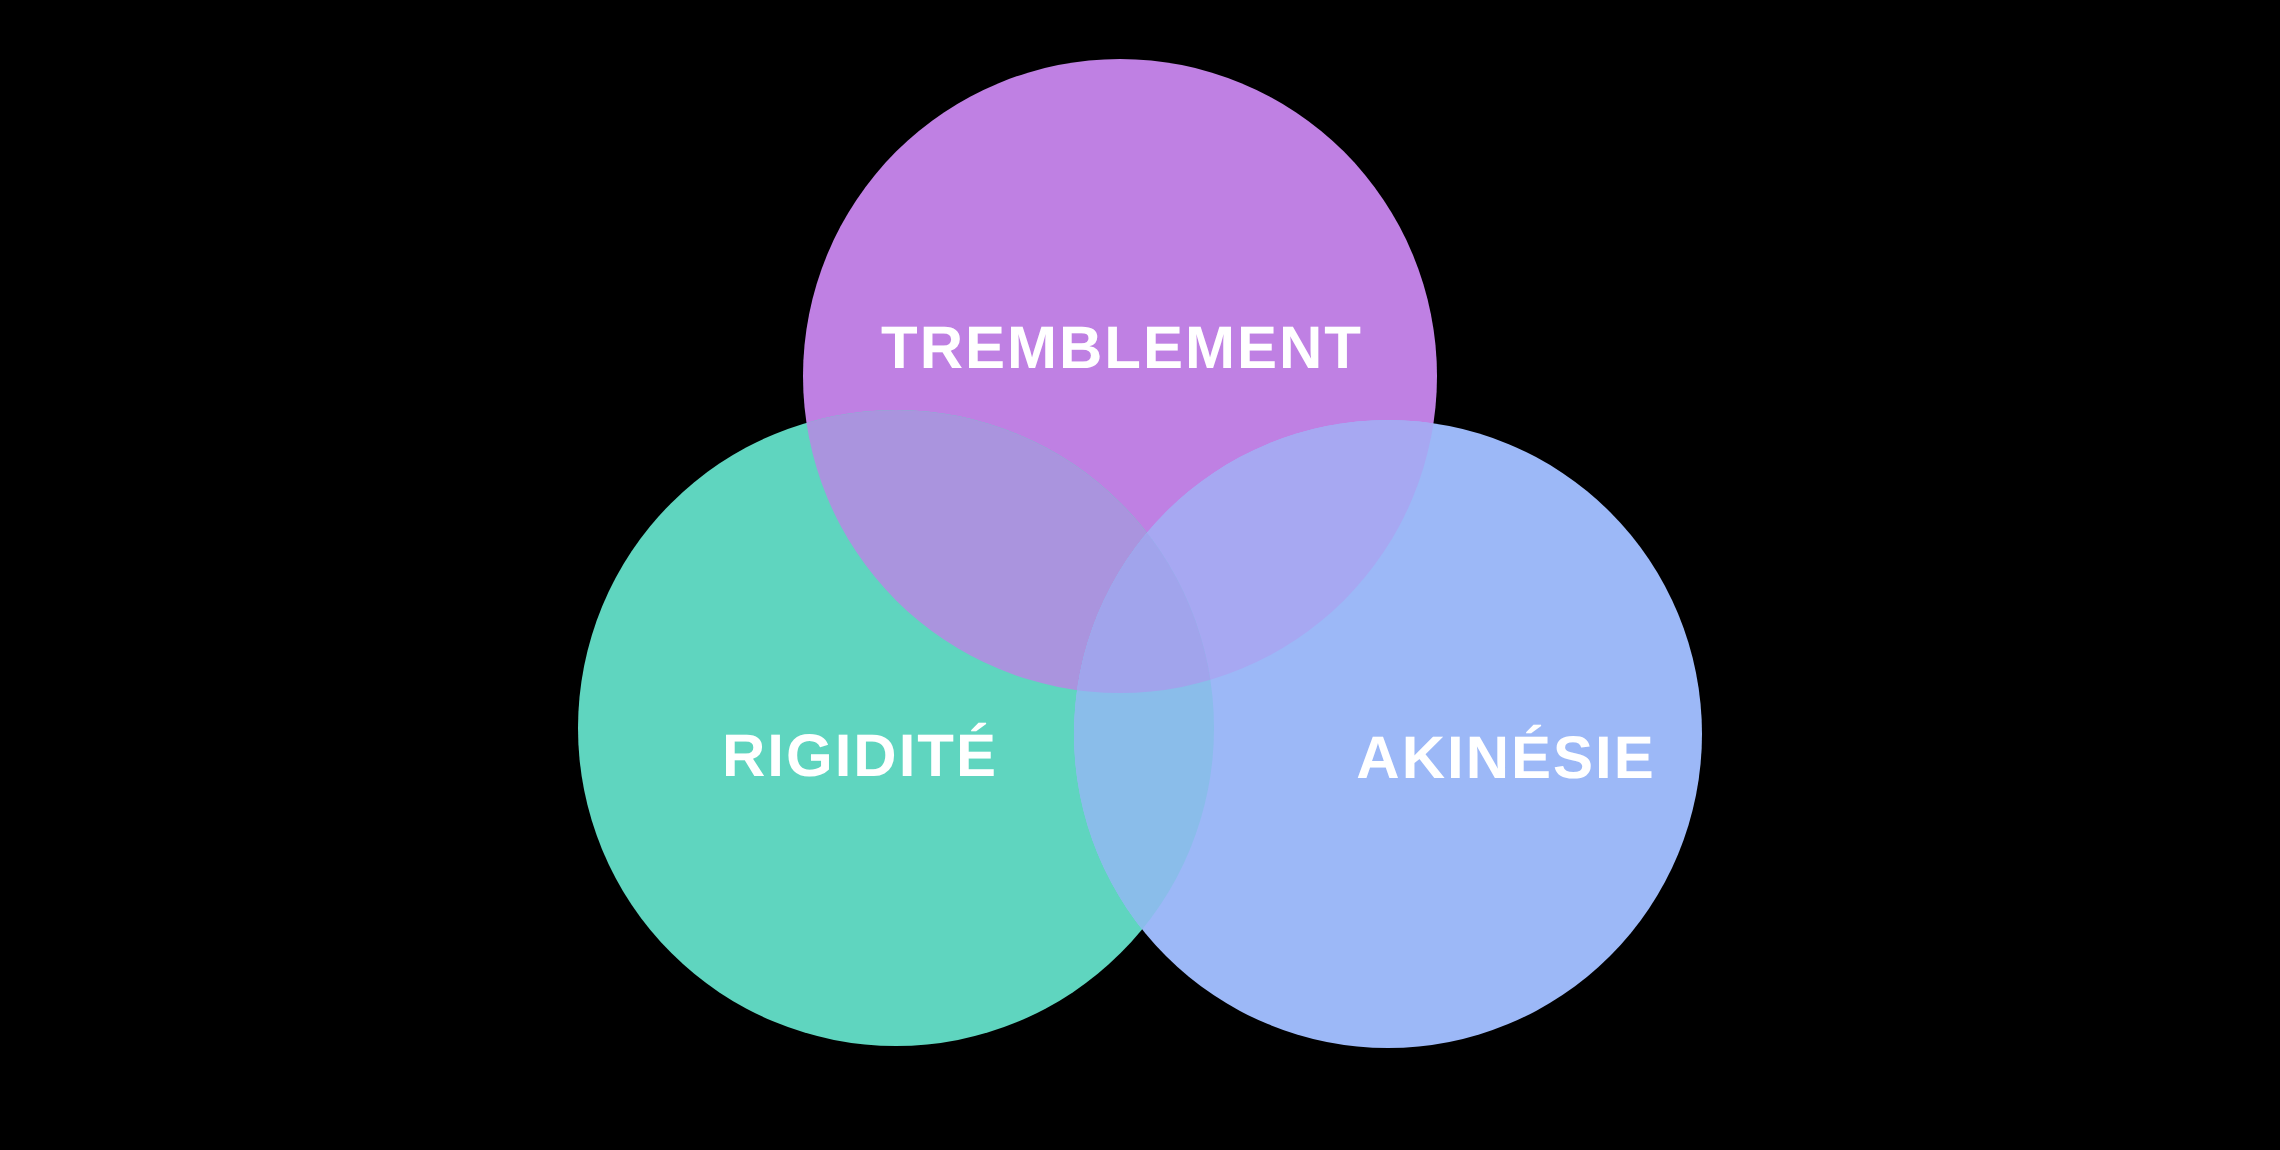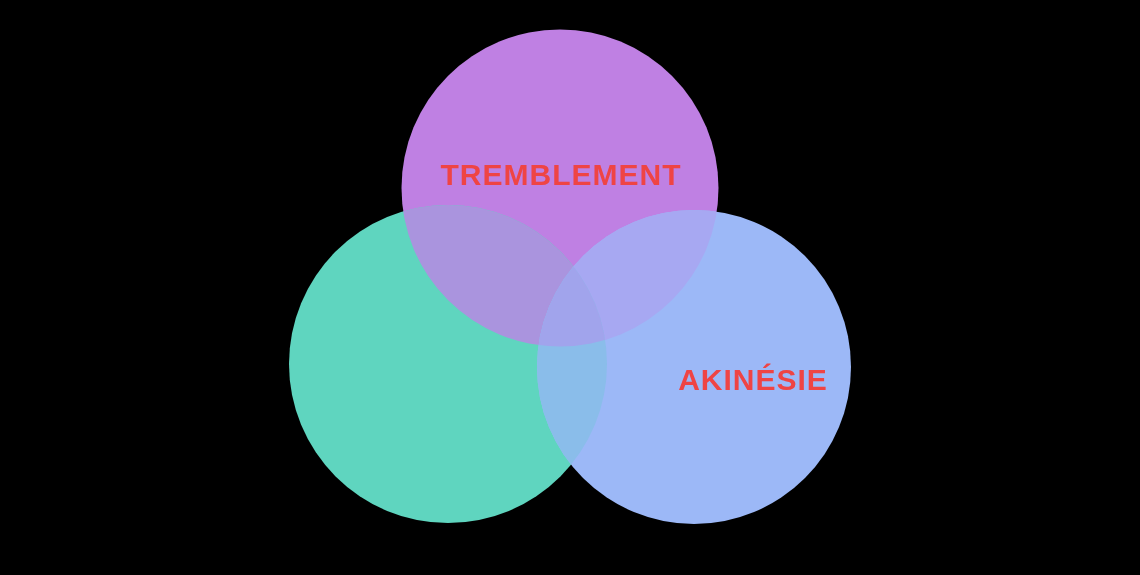--- a/index.html
+++ b/index.html
@@ -19,21 +19,21 @@
     position: absolute;
     left: 0;
     top: 0;
   }
   .venn-label {
     position: absolute;
     transform: translate(-50%, -50%);
     font-weight: bold;
     font-size: 30px;
     letter-spacing: 1px;
-    color: #ef4444;
+    color: #ffffff;
     white-space: nowrap;
     user-select: none;
   }
   .label-tremblement { left: 561px; top: 175px; }
   .label-rigidite    { left: 430px; top: 379px; }
   .label-akinesie    { left: 711px; top: 380px; margin-left: 42px; }
 </style>
 </head>
 <body>
 
@@ -57,16 +57,17 @@
     <circle cx="560" cy="188" r="158.5" clip-path="url(#clip-blue)" fill="#a7a8f2"></circle>
     <circle cx="448" cy="364" r="159" clip-path="url(#clip-blue)" fill="#8abdea"></circle>
 
     <g clip-path="url(#clip-green)">
       <circle cx="560" cy="188" r="158.5" clip-path="url(#clip-blue)" fill="#a1a4ec"></circle>
     </g>
   </svg>
 
   <div class="venn-label label-tremblement">TREMBLEMENT</div>
 
+  <div class="venn-label label-rigidite">RIGIDITÉ</div>
 
   <div class="venn-label label-akinesie">AKINÉSIE</div>
 
 </div>
 
 </body></html>

